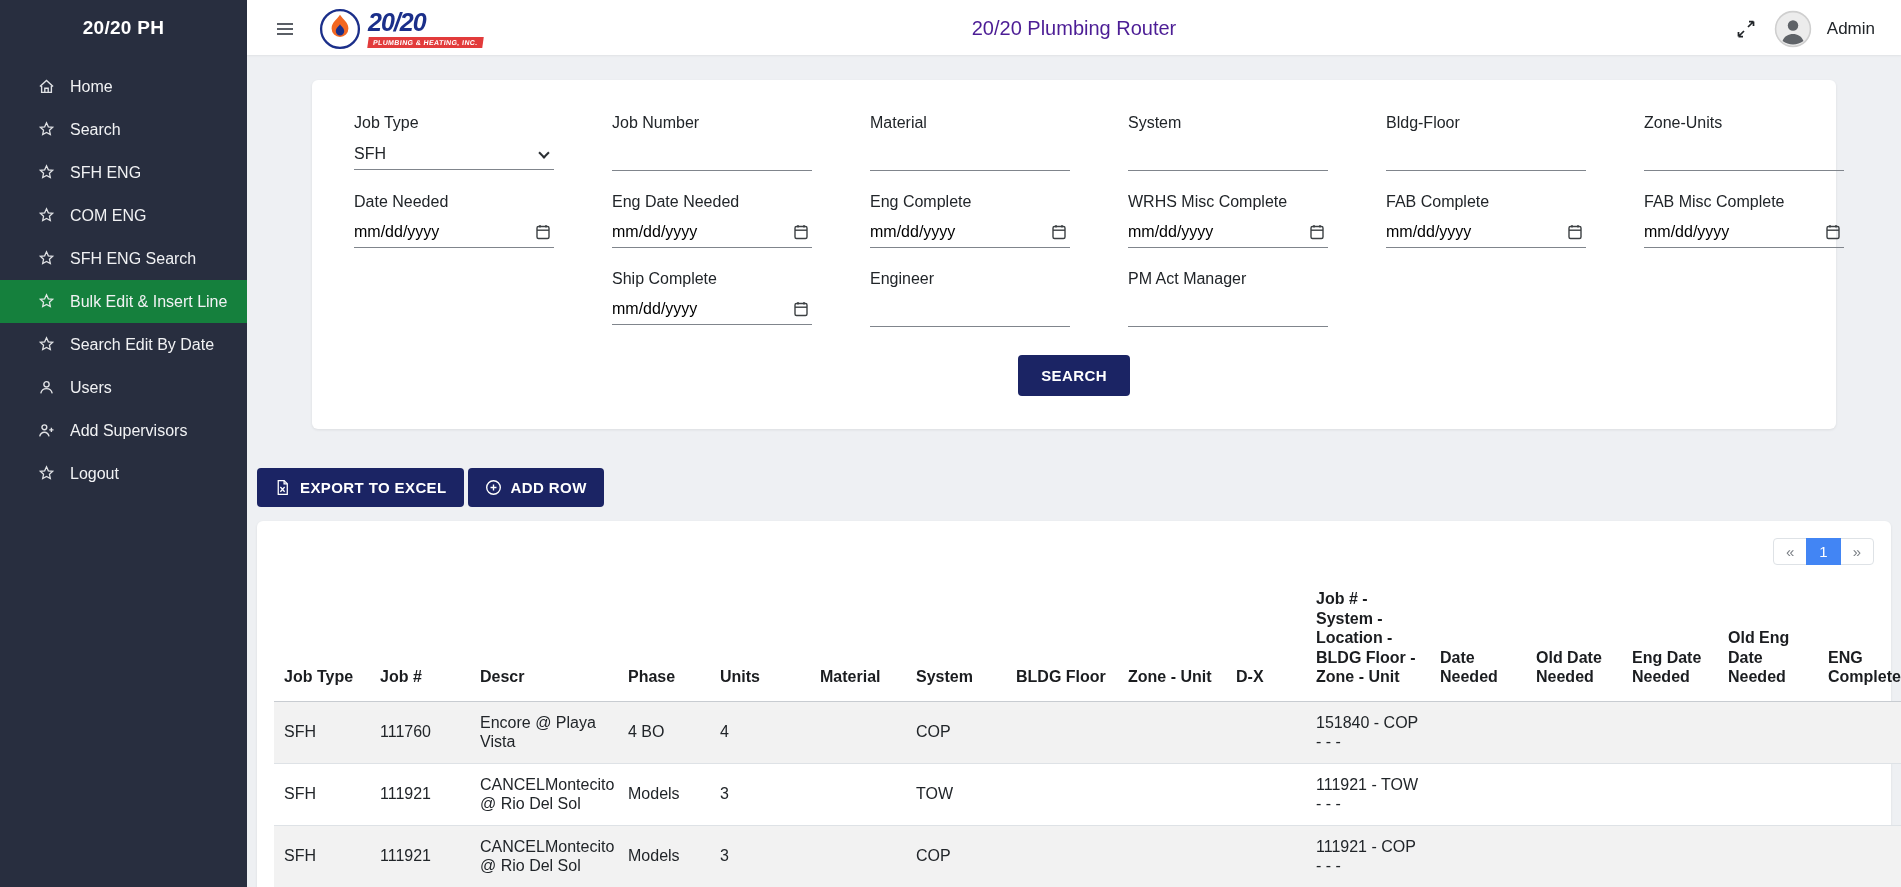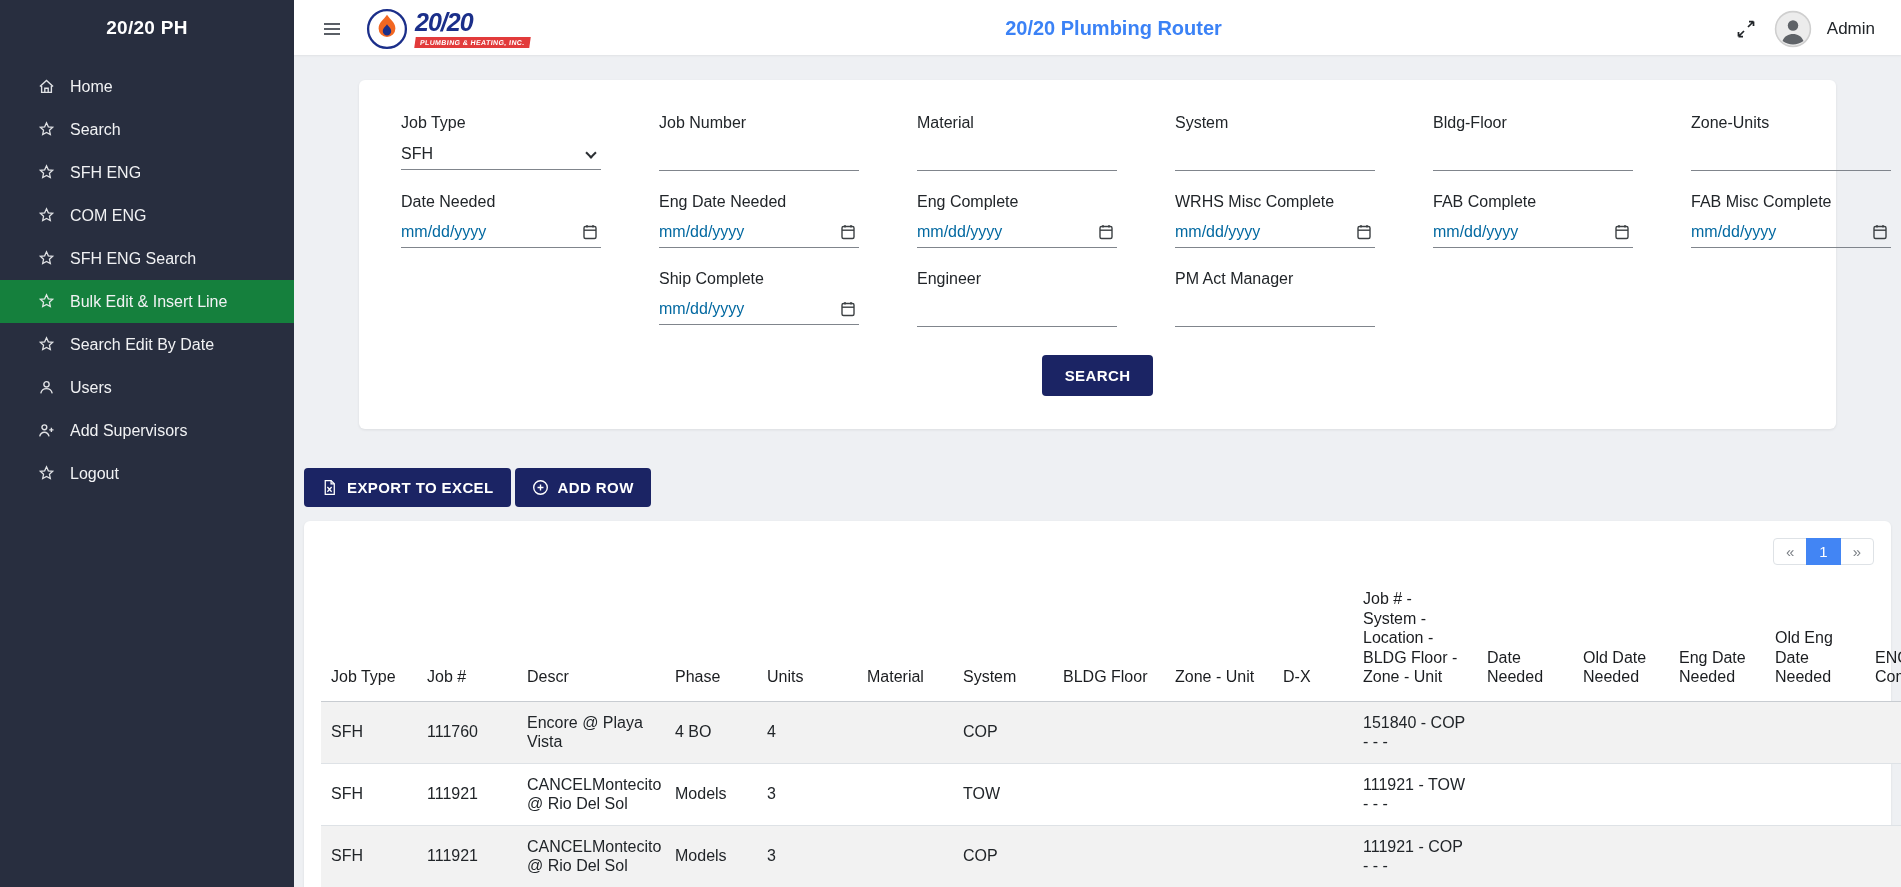--- a/index.html
+++ b/index.html
@@ -4,42 +4,42 @@
 <style>
   * { box-sizing: border-box; margin: 0; padding: 0; }
   html,body { width:1901px; height:887px; overflow:hidden; }
   body {
     font-family: "Liberation Sans", sans-serif;
     background:#eef0f3;
     display:flex;
     color:#212529;
   }
   
-  .sidebar { width:294px; flex-shrink:0; background:#282e3f; color:#fff; }
+  .sidebar { width:247px; flex-shrink:0; background:#282e3f; color:#fff; }
   .sidebar-title { height:55px; display:flex; align-items:center; justify-content:center;
     font-size:19px; font-weight:bold; letter-spacing:.3px; }
   .nav { margin-top:10px; }
   .nav-item { height:43px; display:flex; align-items:center; gap:15px; padding-left:37px;
     font-size:16px; color:#f1f2f4; cursor:pointer; }
   .nav-item.active { background:#15803d; }
   .nav-ic { width:18px; height:18px; display:inline-flex; align-items:center; justify-content:center; opacity:.92; }
   .nav-ic svg { width:17px; height:17px; }
 
   
   .main-col { flex:1; min-width:0; display:flex; flex-direction:column; }
   .topbar { height:55px; background:#fff; display:flex; align-items:center;
     padding:2px 26px 0 28px; position:relative; box-shadow:0 1px 2px rgba(0,0,0,.06); z-index:2; }
   .hamburger { margin-right:24px; cursor:pointer; display:flex; }
   .logo { display:flex; align-items:center; gap:7px; }
   .logo-col { display:flex; flex-direction:column; line-height:1; }
   .logo-2020 { color:#1b2f8a; font-style:italic; font-weight:bold; font-size:25px; letter-spacing:-1px; }
   .logo-band { background:#e23b3b; color:#fff; font-size:7px; font-weight:bold;
     padding:2px 5px; letter-spacing:.4px; white-space:nowrap; transform:skewX(-8deg); margin-top:2px; }
   .topbar-title { position:absolute; left:50%; transform:translateX(-50%);
-    font-size:20px; font-weight:bold; color:#3b82f6; white-space:nowrap;margin-left:16px; }
+    font-size:20px; font-weight:normal; color:#4c1d95; white-space:nowrap; }
   .topbar-right { margin-left:auto; display:flex; align-items:center; gap:15px; }
   .fullscreen-btn { cursor:pointer; display:flex; padding:3px; }
   .avatar { width:38px; height:38px; cursor:pointer; display:flex; }
   .admin-label { font-size:17px; color:#212529; }
 
   .content { flex:1; padding:0 10px; overflow:hidden; }
 
   
   .filter-card { background:#fff; border-radius:6px; margin:25px 55px 0;
     padding:34px 42px 33px; box-shadow:0 1px 3px rgba(0,0,0,.08); }
@@ -47,21 +47,21 @@
   .flabel { display:block; font-size:16px; color:#212529; margin-bottom:9px; white-space:nowrap; }
   .u-input { width:200px; border:none; border-bottom:1px solid #80858c; background:transparent;
     font-family:"Liberation Sans",sans-serif; font-size:16px; color:#212529;
     padding:4px 0 7px; outline:none; border-radius:0; }
   .select-wrap { position:relative; width:200px; }
   select.u-input { -webkit-appearance:none; appearance:none; width:100%; cursor:pointer; padding-right:20px; }
   .chev { position:absolute; right:6px; top:8px; width:8px; height:8px;
     border-right:2px solid #2b2f33; border-bottom:2px solid #2b2f33; transform:rotate(45deg); pointer-events:none; }
   .date-field { width:200px; display:flex; align-items:center; justify-content:space-between;
     border-bottom:1px solid #80858c; padding:3px 3px 6px 0; cursor:text; }
-  .date-ph { font-size:16px; color:#0369a1; }
+  .date-ph { font-size:16px; color:#000000; }
   .cal { display:flex; cursor:pointer; }
   .search-row { display:flex; justify-content:center; margin-top:28px; }
   .btn-navy { background:#1b2464; color:#fff; border:none; border-radius:4px;
     font-family:"Liberation Sans",sans-serif; font-size:15px; font-weight:bold; letter-spacing:.4px;
     display:inline-flex; align-items:center; gap:9px; cursor:pointer; }
   .search-btn { padding:12px 23px; }
 
   
   .actions-row { margin-top:39px; display:flex; gap:4px; }
   .action-btn { padding:11px 17px; }
@@ -73,21 +73,21 @@
   .pagination-row { display:flex; justify-content:flex-end; }
   .pagination { display:flex; }
   .page-btn { border:1px solid #dee2e6; background:#fff; color:#7a7f85; font-size:15px;
     padding:4px 12px; cursor:pointer; margin-left:-1px; font-family:"Liberation Sans",sans-serif; }
   .page-btn:first-child { border-radius:4px 0 0 4px; margin-left:0; }
   .page-btn:last-child { border-radius:0 4px 4px 0; }
   .page-btn.active { background:#4285f4; border-color:#4285f4; color:#fff; position:relative; z-index:1; }
 
   .data-table { width:100%; border-collapse:collapse; table-layout:fixed; margin-top:14px;
     font-size:16px; line-height:1.22; }
-  .data-table th { text-align:left; vertical-align:bottom; font-weight:normal;
+  .data-table th { text-align:left; vertical-align:bottom; font-weight:bold;
     padding:10px 10px 14px; border-bottom:1px solid #c8ccd1; color:#1b1d20; }
   .data-table td { padding:11px 10px; vertical-align:middle; border-bottom:1px solid #dee2e6; color:#212529; }
   .data-table tbody tr:nth-child(odd) { background:#f2f2f2; }
 </style>
 </head>
 <body>
 
 <aside class="sidebar">
   <div class="sidebar-title">20/20 PH</div>
   <nav class="nav">

